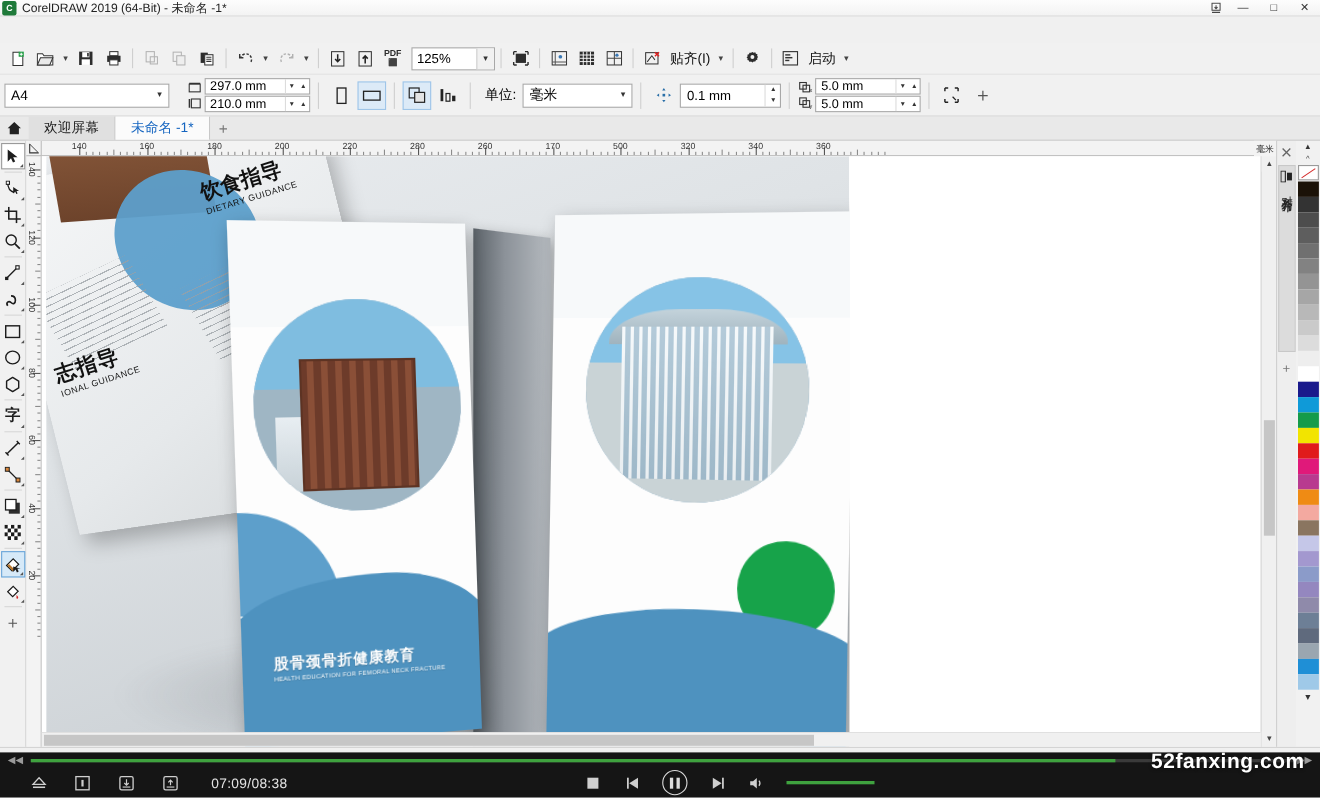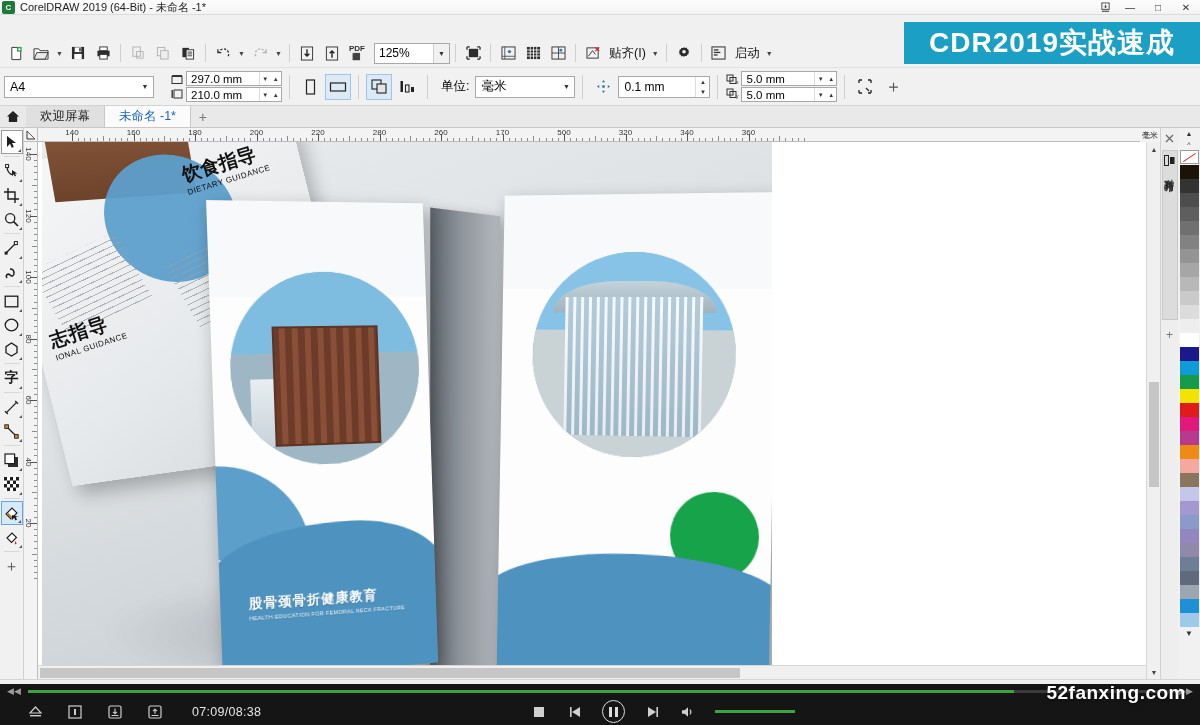--- a/index.html
+++ b/index.html
@@ -1159,21 +1159,20 @@
         <div class="sw" style="background: rgb(95, 106, 125);"></div>
         <div class="sw" style="background: rgb(154, 166, 176);"></div>
         <div class="sw" style="background: rgb(31, 143, 214);"></div>
         <div class="sw" style="background: rgb(159, 201, 232);"></div>
       </div>
     <div class="pal-scroll">▼</div>
   </div>
 
   <div class="statusbar"></div>
 
-  <div class="banner">CDR2019实战速成</div>
 
   <div class="player">
     <div class="prog-wrap">
       <div class="rew-ico">◀◀</div>
       <div class="prog-track">
         <div class="prog-fill"></div>
       </div>
       <div class="fwd-ico">▶▶</div>
     </div>
 

